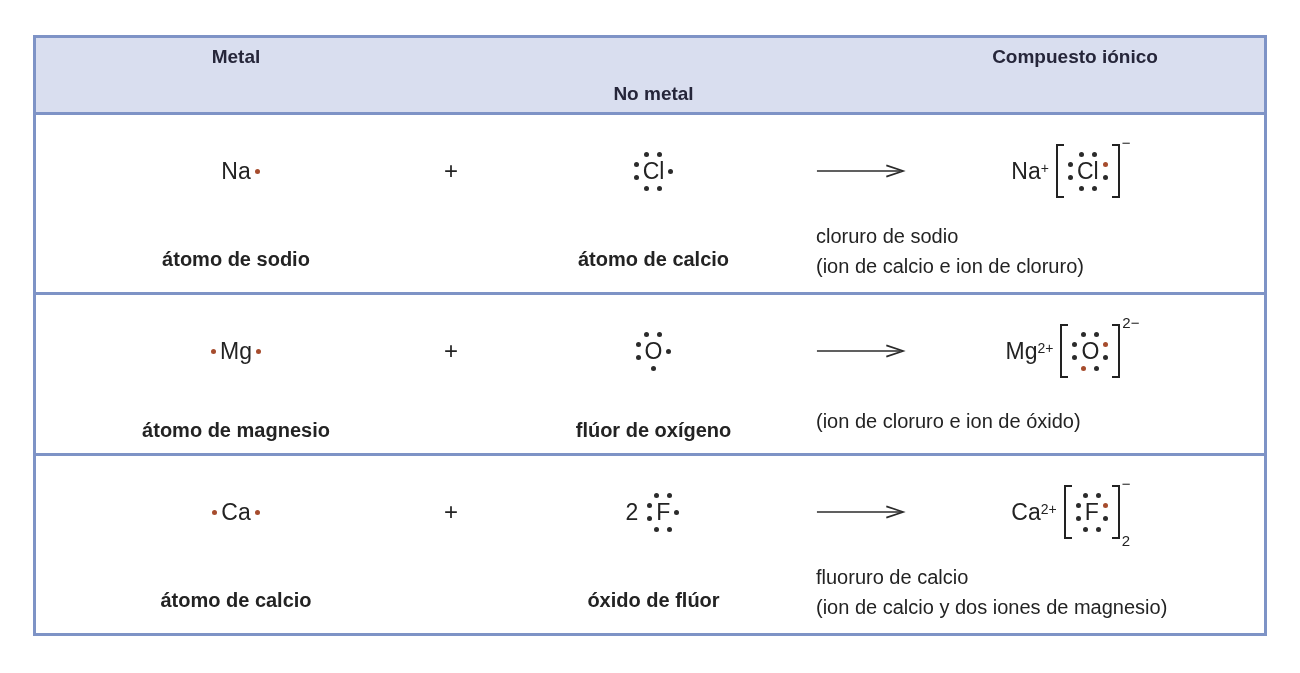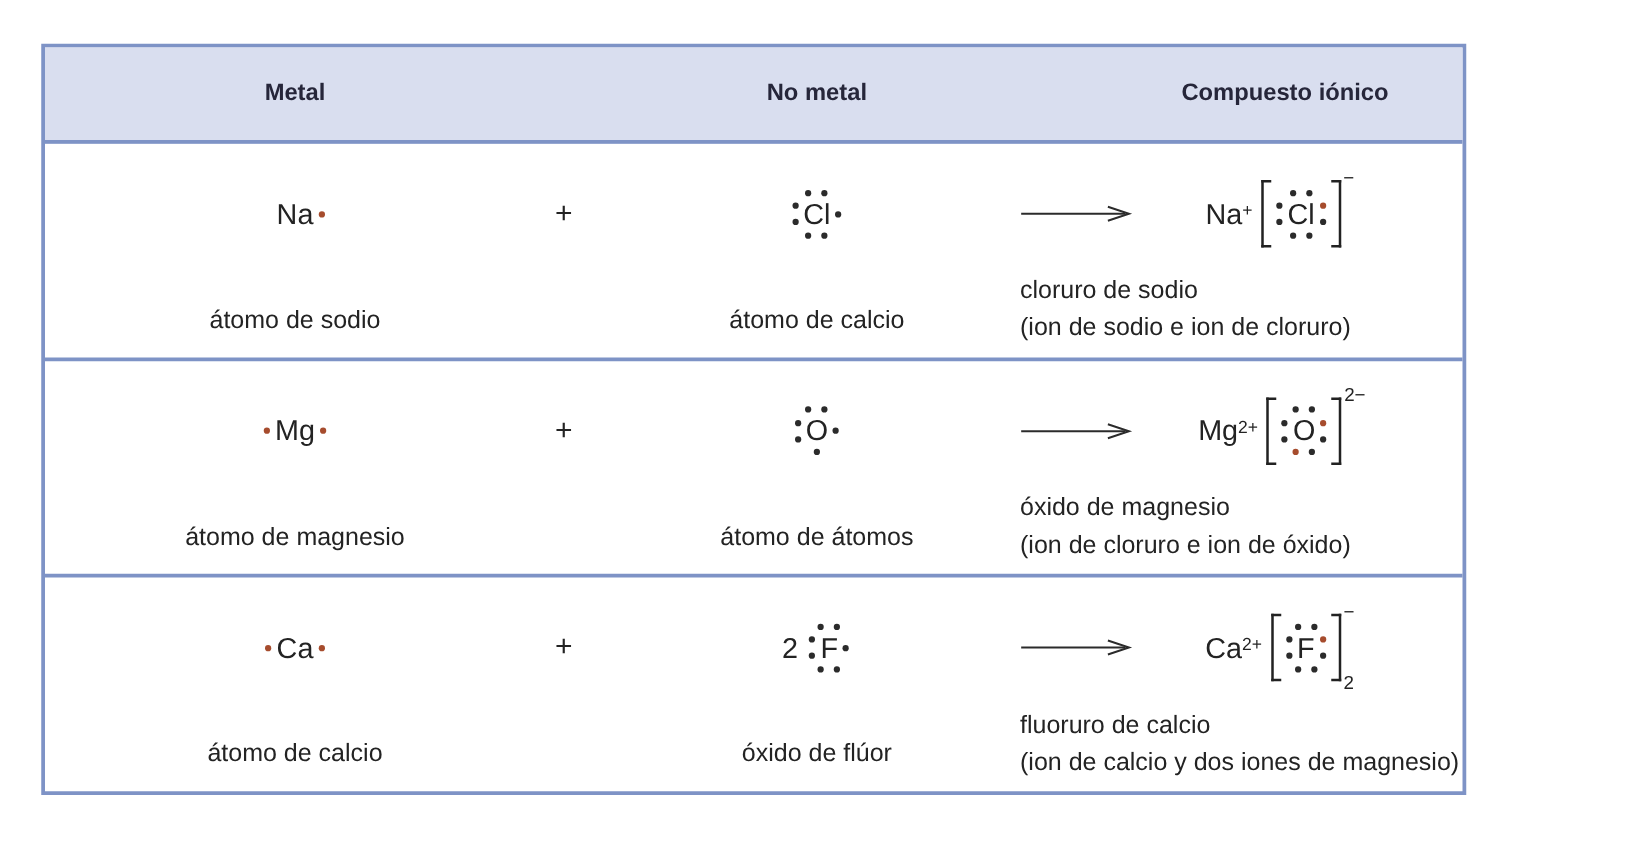--- a/index.html
+++ b/index.html
@@ -10,21 +10,21 @@
     --text:#232323;
     --header-text:#26263a;
   }
   *{box-sizing:border-box;}
   body{
     margin:0; width:1300px; height:673px; background:#ffffff;
     font-family:"Liberation Sans", sans-serif; color:var(--text);
     position:relative; overflow:hidden;
   }
   .table{
-    position:absolute; left:33px; top:35px; width:1140px; height:601px;
+    position:absolute; left:33px; top:35px; width:1234px; height:601px;
     border:3px solid var(--border); background:#fff;
     display:flex; flex-direction:column;
   }
   .thead{
     height:77px; flex:0 0 77px; background:var(--header-bg);
     border-bottom:3px solid var(--border);
     display:grid; grid-template-columns:400px 30px 350px 90px 1fr;
     align-items:center;
   }
   .thead .hcell{ text-align:center; font-weight:bold; font-size:19px; color:var(--header-text); }
@@ -51,21 +51,21 @@
   .cell{display:flex; justify-content:center; align-items:center;}
   .c1{grid-column:1;}
   .c2{grid-column:2;}
   .c3{grid-column:3; padding-left:25px;}
   .c4{grid-column:4;}
   .c5{grid-column:5; padding-right:25px;}
   .name-cell{
     grid-column:4 / 6; text-align:left; line-height:1.5;
     margin-top:-18px; display:block;
   }
-  .label-area .cell{ text-align:center; }
+  .label-area .cell{ text-align:center;font-weight:bold; }
 
   .plus{font-size:24px;}
   .coef{font-size:23px; margin-right:7px;}
   .coef:empty{display:none;}
 
   
   .lewis{
     position:relative; display:inline-block; padding:10px 11px;
     font-size:23px; line-height:1;
   }
@@ -102,22 +102,22 @@
 
   .arrow-svg{display:block;}
 </style>
 </head>
 <body>
 
 <div class="table">
 
   <div class="thead">
     <div class="hcell h1">Metal</div>
+    <div class="hcell h5">Compuesto iónico</div>
     <div class="hcell h3">No metal</div>
-    <div class="hcell h5">Compuesto iónico</div>
   </div>
 
   <div class="trow">
     <div class="formula-area">
       <div class="cell c1">
         <span class="lewis"><span class="symbol">Na</span><span class="dot pos-right-middle red"></span></span>
       </div>
       <div class="cell c2">
         <span class="plus">+</span>
       </div>
@@ -142,21 +142,21 @@
             <span class="sub"></span>
           </span>
         </span>
       </div>
     </div>
     <div class="label-area">
       <div class="cell c1">átomo de sodio</div>
       <div class="cell c3">átomo de calcio</div>
       <div class="name-cell">
         <div>cloruro de sodio</div>
-        <div>(ion de sodio e ion de cloruro)</div>
+        <div>(ion de calcio e ion de cloruro)</div>
       </div>
     </div>
   </div>
 
   <div class="trow">
     <div class="formula-area">
       <div class="cell c1">
         <span class="lewis"><span class="symbol">Mg</span><span class="dot pos-left-middle red"></span><span class="dot pos-right-middle red"></span></span>
       </div>
       <div class="cell c2">
@@ -180,23 +180,22 @@
           <span class="bracket br"></span>
           <span class="scripts">
             <span class="sup">2−</span>
             <span class="sub"></span>
           </span>
         </span>
       </div>
     </div>
     <div class="label-area">
       <div class="cell c1">átomo de magnesio</div>
-      <div class="cell c3">átomo de átomos</div>
+      <div class="cell c3">flúor de oxígeno</div>
       <div class="name-cell">
-        <div>óxido de magnesio</div>
         <div>(ion de cloruro e ion de óxido)</div>
       </div>
     </div>
   </div>
 
   <div class="trow">
     <div class="formula-area">
       <div class="cell c1">
         <span class="lewis"><span class="symbol">Ca</span><span class="dot pos-left-middle red"></span><span class="dot pos-right-middle red"></span></span>
       </div>

